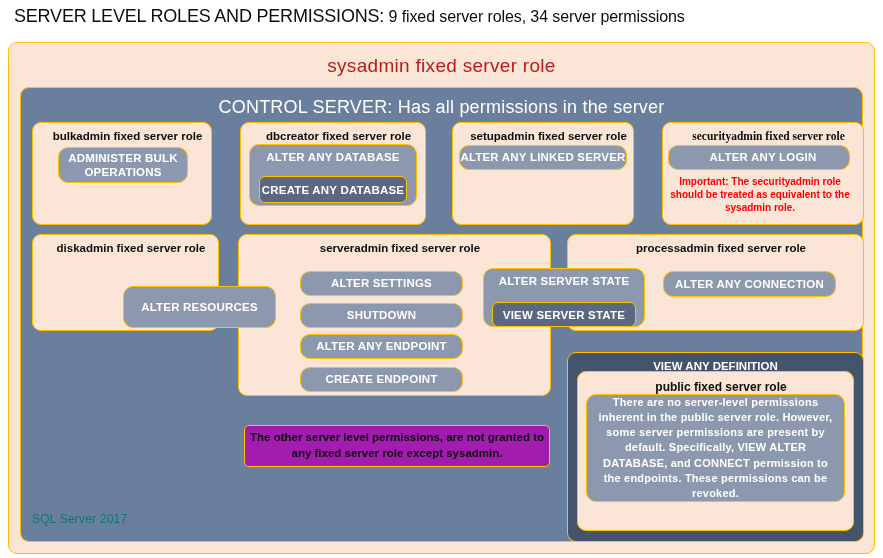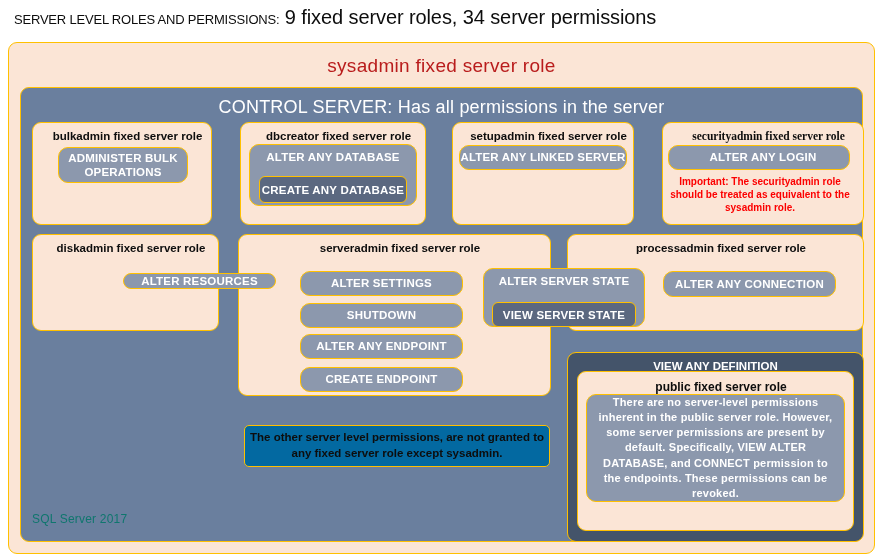--- a/index.html
+++ b/index.html
@@ -19,25 +19,25 @@
   #title-bar {
     position: absolute;
     left: 14px;
     top: 6px;
     width: 860px;
     height: 30px;
     white-space: nowrap;
     color: #0d0d0d;
   }
   #title-main {
-    font-size: 13px;
+    font-size: 18px;
     letter-spacing: -0.2px;
   }
   #title-sub {
-    font-size: 20px;
+    font-size: 16px;
     letter-spacing: -0.1px;
     margin-top: 12px;
   }
 
   
   .peach {
     background: #fbe5d6;
     border: 1.6px solid #ffc000;
     border-radius: 9px;
     box-sizing: border-box;
@@ -147,21 +147,21 @@
     font-weight: bold;
     text-align: center;
     line-height: 1.32;
   }
 
   
   #diskadmin-panel    { left: 32px;  top: 234px; width: 187px; height: 97px; }
   #serveradmin-panel  { left: 238px; top: 234px; width: 313px; height: 162px; }
   #processadmin-panel { left: 567px; top: 234px; width: 297px; height: 97px; }
 
-  #perm-alter-resources { left: 123px; top: 273px; width: 153px; height: 16px; text-align: center; }
+  #perm-alter-resources { left: 123px; top: 286px; width: 153px; height: 42px; text-align: center; }
 
   #perm-alter-settings  { left: 300px; top: 271px; width: 163px; height: 25px; }
   #perm-shutdown        { left: 300px; top: 303px; width: 163px; height: 25px; }
   #perm-alter-endpoint   { left: 300px; top: 334px; width: 163px; height: 25px; }
   #perm-create-endpoint { left: 300px; top: 367px; width: 163px; height: 25px; }
 
   #perm-alter-server-state { left: 483px; top: 268px; width: 162px; height: 59px; align-items: flex-start; padding-top: 5px; }
   #perm-view-server-state  { left: 492px; top: 302px; width: 144px; height: 25px; }
 
   #perm-alter-connection { left: 663px; top: 271px; width: 173px; height: 26px; }
@@ -177,21 +177,21 @@
     left: 586px; top: 394px; width: 259px; height: 108px;
     font-size: 11px;
     line-height: 1.38;
     padding: 4px 7px;
     align-items: center;
   }
 
   
   #other-perms-note {
     left: 244px; top: 425px; width: 306px; height: 42px;
-    background: #0369a1;
+    background: #a21caf;
     border: 1.6px solid #ffc000;
     border-radius: 5px;
     box-sizing: border-box;
     position: absolute;
     display: flex;
     align-items: center;
     justify-content: center;
     text-align: center;
     font-size: 11.5px;
     font-weight: bold;

